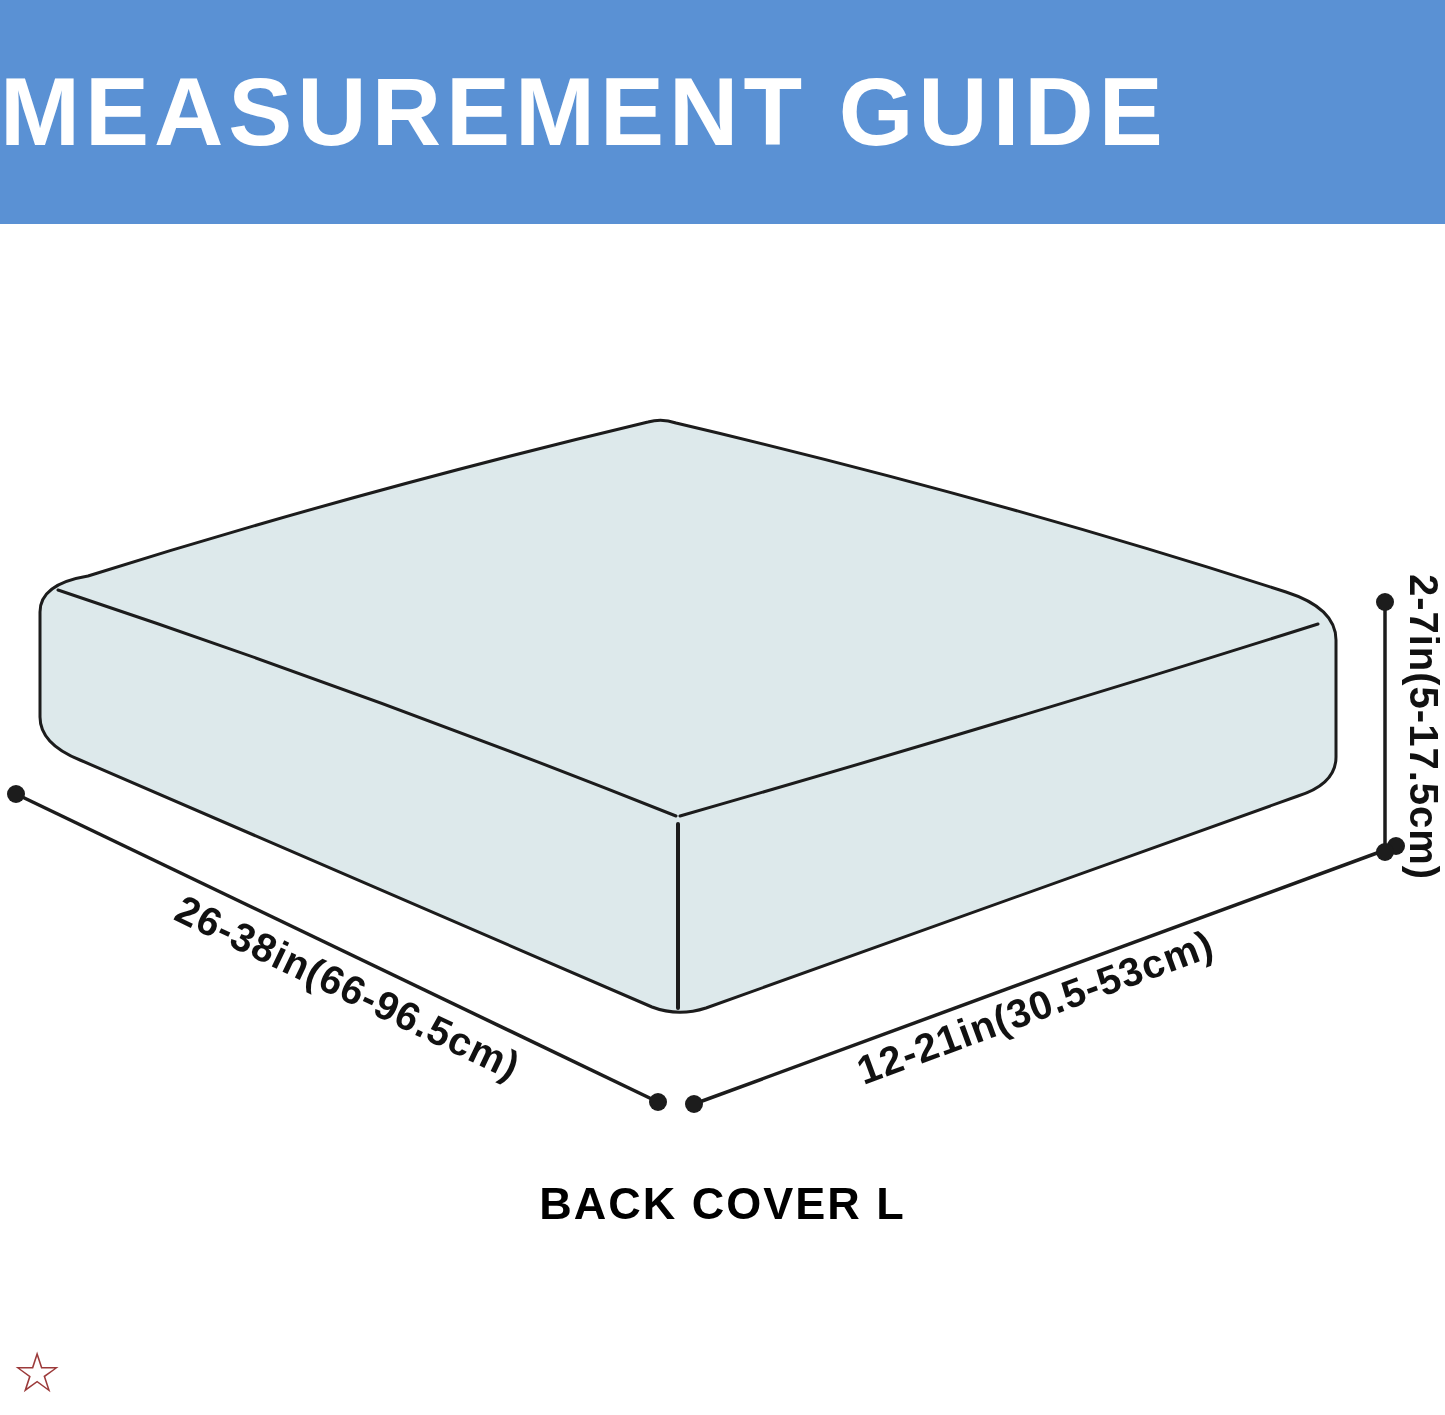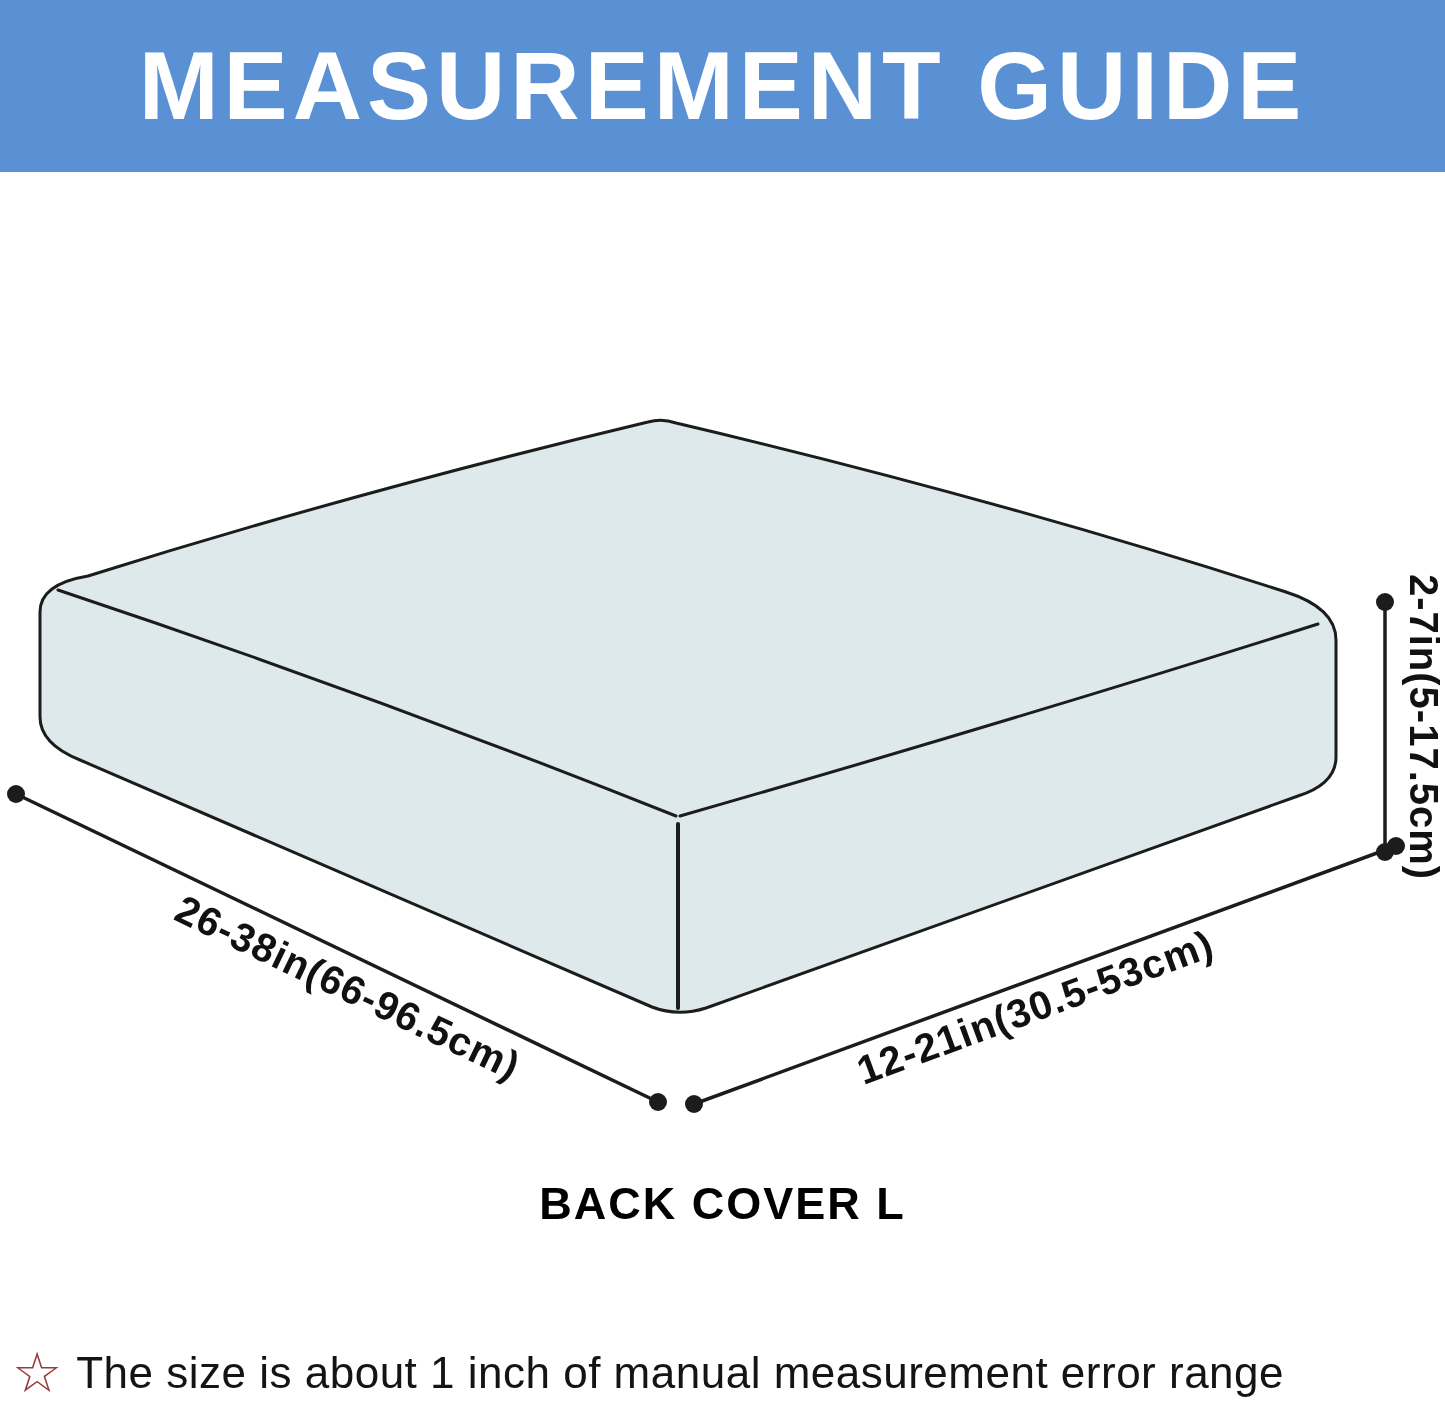--- a/index.html
+++ b/index.html
@@ -11,25 +11,24 @@
     width: 1445px;
     height: 1415px;
     background: #ffffff;
     overflow: hidden;
   }
 
   .banner {
     position: absolute;
     top: 0; left: 0;
     width: 100%;
-    height: 172px;
+    height: 224px;
     background: #5a91d4;
     display: flex;
     align-items: center;
-    justify-content: center;
   }
   .banner h1 {
     color: #ffffff;
     font-size: 96px;
     font-weight: bold;
     letter-spacing: 5px;
     white-space: nowrap;
   }
 
   .diagram-svg {
@@ -140,16 +139,15 @@
       <circle cx="1385" cy="430" r="9"></circle>
       <circle cx="1385" cy="680" r="9"></circle>
       <text class="dim-label" text-anchor="middle" transform="translate(1410 555) rotate(90)">2-7in(5-17.5cm)</text>
     </g>
   </svg>
 
   <div class="caption">BACK COVER L</div>
 
   <div class="footer-note">
     <span class="star">☆</span>
-    <span class="note-text">The size is about 1 inch of manual measurement error range</span>
   </div>
 
 </div>
 
 </body></html>

